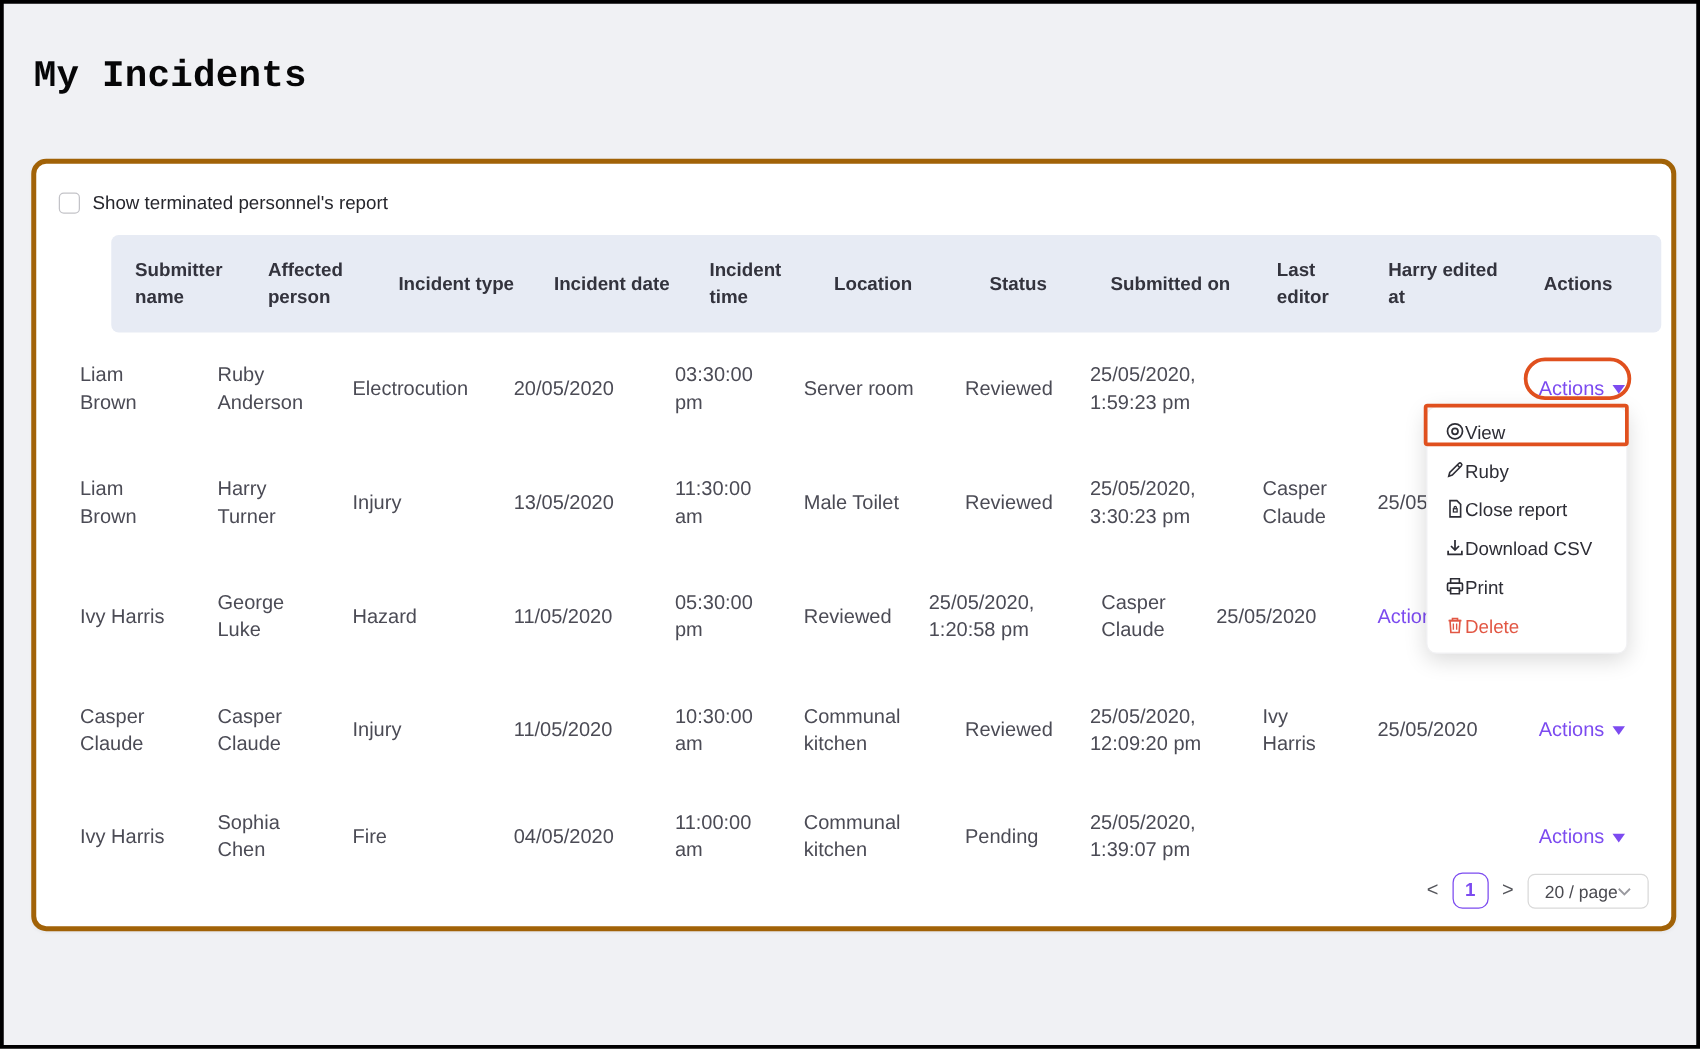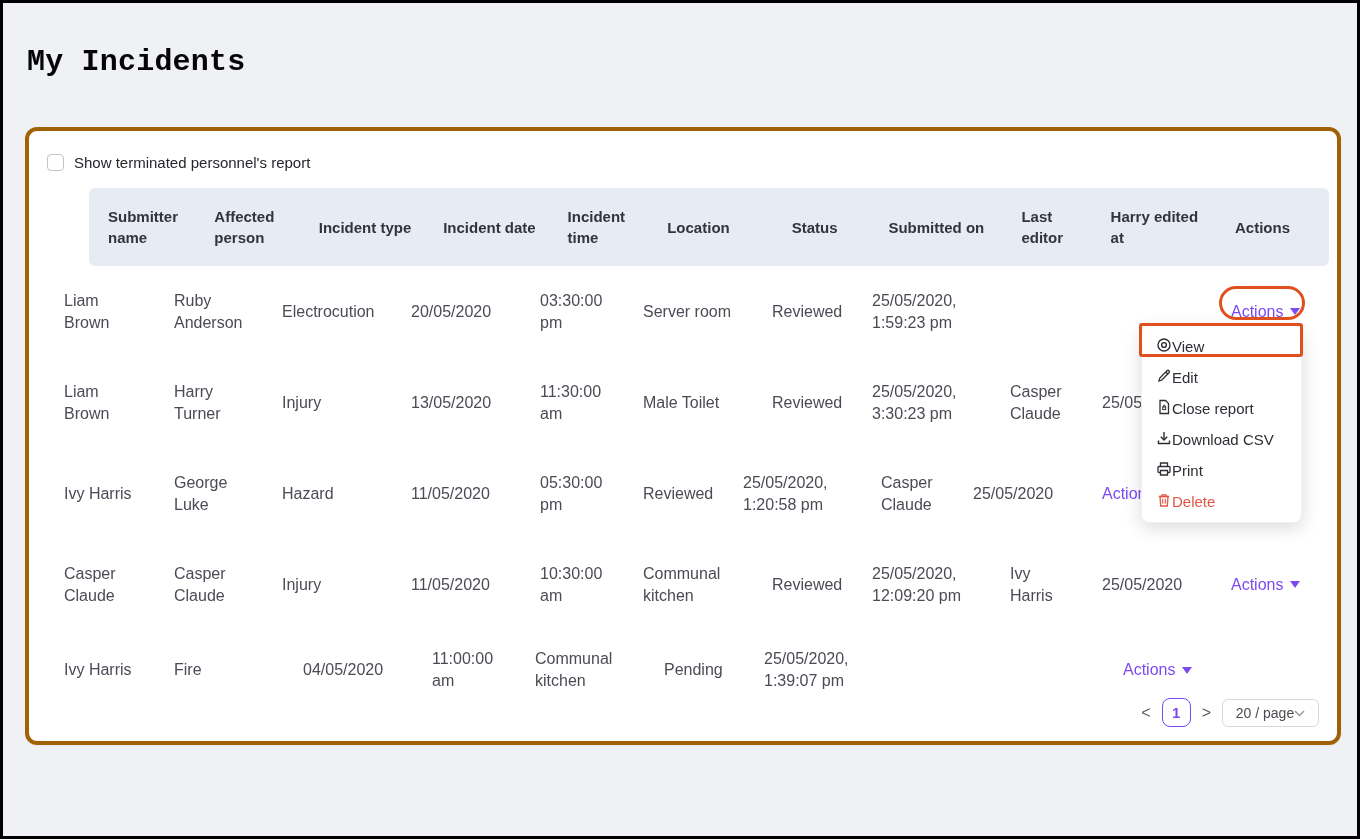--- a/index.html
+++ b/index.html
@@ -144,20 +144,21 @@
         <div class="td c10">
           <button class="actions-btn">
             <span>Actions</span>
             <span class="caret"></span>
           </button>
         </div>
       </div>
 
       <div class="trow r-last">
         <div class="td c0">Ivy Harris</div>
+        <div class="td c1">Sophia Chen</div>
         <div class="td c2">Fire</div>
         <div class="td c3">04/05/2020</div>
         <div class="td c4">11:00:00 am</div>
         <div class="td c5">Communal kitchen</div>
         <div class="td c6">Pending</div>
         <div class="td c7">25/05/2020, 1:39:07 pm</div>
         <div class="td c8"></div>
         <div class="td c9"></div>
         <div class="td c10">
           <button class="actions-btn">
@@ -193,21 +194,21 @@
       </span>
       <span>View</span>
     </div>
     <div class="menu-item">
       <span>
         <svg width="16" height="16" viewBox="0 0 16 16">
             <path d="M3 13 L3.8 10 L11 2.8 a1.4 1.4 0 0 1 2 2 L5.8 12 Z" fill="none" stroke="#2d2d35" stroke-width="1.3"></path>
             <line x1="9.8" y1="4" x2="11.8" y2="6" stroke="#2d2d35" stroke-width="1.3"></line>
           </svg>
       </span>
-      <span>Edit</span>
+      <span>Ruby</span>
     </div>
     <div class="menu-item">
       <span>
         <svg width="16" height="16" viewBox="0 0 16 16">
             <path d="M4 1.5 h5.5 L12.5 4.5 V14.5 H4 Z" fill="none" stroke="#2d2d35" stroke-width="1.3"></path>
             <rect x="6.7" y="8" width="3" height="2.6" fill="none" stroke="#2d2d35" stroke-width="1"></rect>
             <path d="M7.3 8 V7 a0.9 0.9 0 0 1 1.8 0 V8" fill="none" stroke="#2d2d35" stroke-width="1"></path>
           </svg>
       </span>
       <span>Close report</span>

